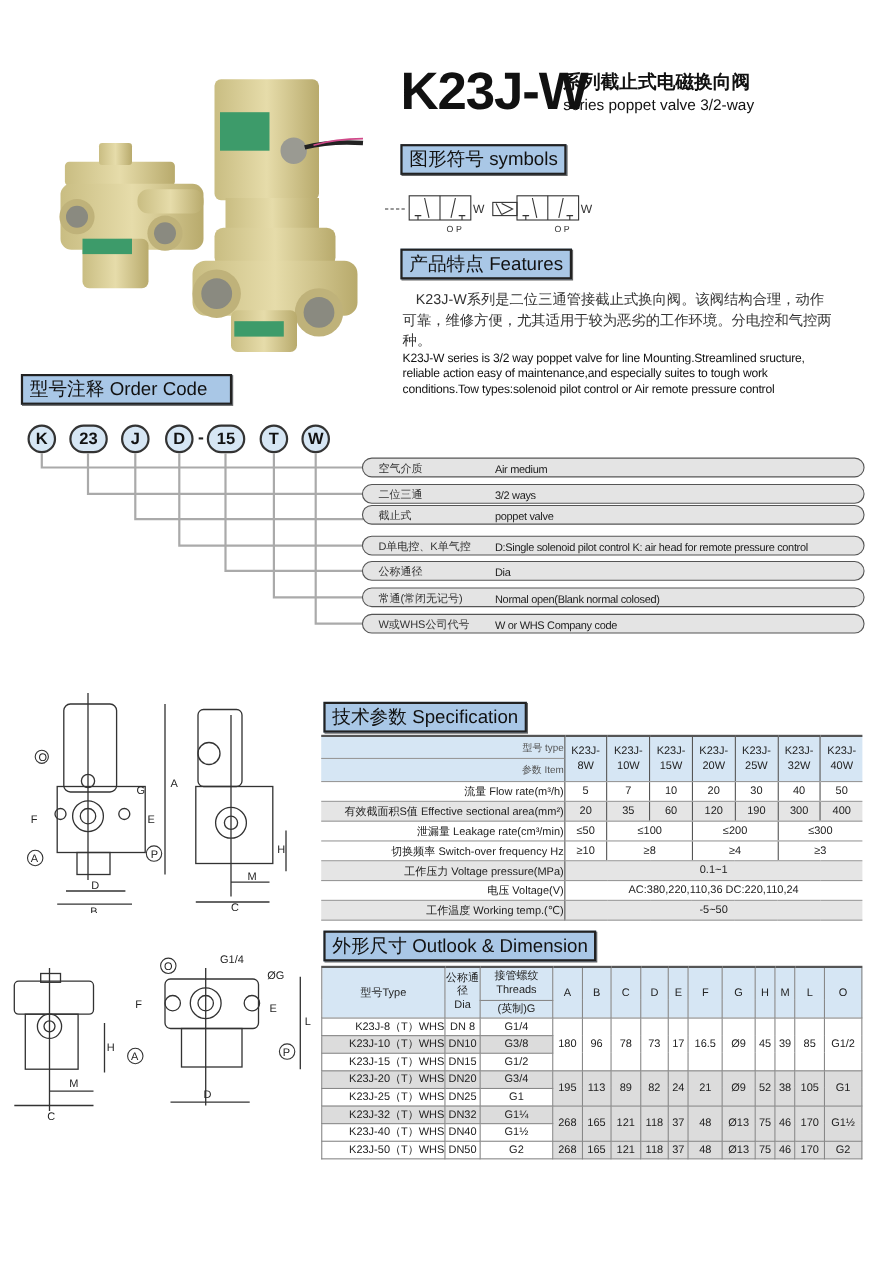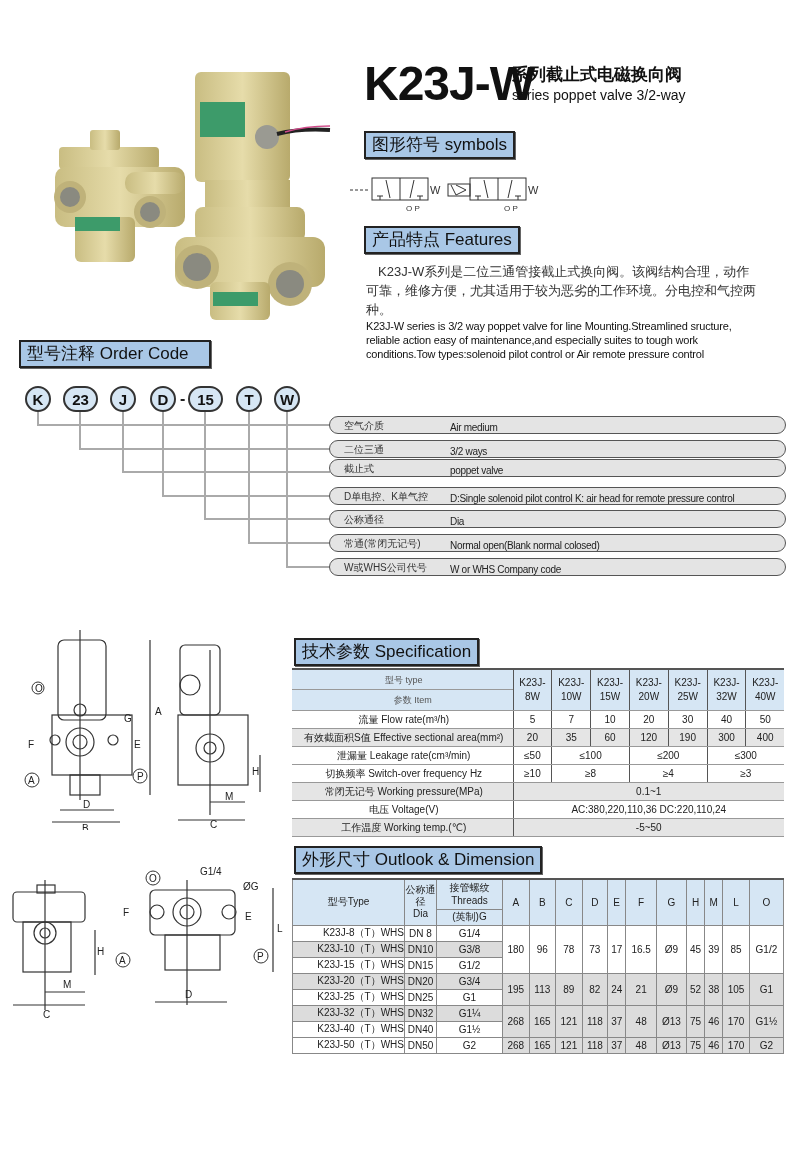--- a/index.html
+++ b/index.html
@@ -12,21 +12,21 @@
 .feat-cn{position:absolute;left:366px;top:262px;width:390px;font-size:13px;line-height:19px;color:#333;text-indent:12px}
 .feat-en{position:absolute;left:366px;top:319px;width:400px;font-size:11px;line-height:14px;color:#111;letter-spacing:-0.2px}
 .code-bubble{position:absolute;top:386px;height:26px;border:2px solid #333;border-radius:13px;background:#d6e6f4;font-weight:bold;font-size:15px;display:flex;align-items:center;justify-content:center;color:#111}
 .dash{position:absolute;top:390px;left:180px;font-weight:bold;font-size:16px}
 .pill{position:absolute;left:329px;width:457px;height:18px;border:1.5px solid #555;border-radius:9px;background:#e4e4e4;font-size:10px;display:flex;align-items:flex-end}
 .pill .cn{width:120px;padding-left:14px;color:#333}
 .pill .en{color:#222;letter-spacing:-0.3px}
 table{border-collapse:collapse}
 .spec{position:absolute;left:292px;top:668px;width:492px;font-size:10px}
 .spec td{border-bottom:1px solid #999;height:18px;text-align:center;color:#222;padding:0}
-.spec td.lbl{text-align:center;padding-left:3px;width:221px;border-right:1px solid #555}
+.spec td.lbl{text-align:right;padding-left:3px;width:221px;border-right:1px solid #555}
 .spec tr.gray td{background:#e5e5e5}
 .spec tr.hdr td{background:#d6e6f4;border-top:2px solid #555;height:40px;line-height:14px;font-size:10px}
 .spec .vsep{border-left:1px solid #555}
 .dim{position:absolute;left:292px;top:878px;width:492px;font-size:10px}
 .dim td{text-align:center;border:1px solid #888;height:16px;padding:0;color:#222}
 .dim tr.hdr td{background:#d6e6f4;border-top:2px solid #555}
 .dim td.typ{text-align:right;padding-left:8px;width:112px}
 .dim .gr{background:#dcdcdc}
 svg text{font-family:"Liberation Sans",sans-serif}
 </style>
@@ -307,21 +307,21 @@
         <td class="vsep" colspan="2">≤300</td>
   </tr>
   <tr>
     <td class="lbl">切换频率 Switch-over frequency Hz</td>
     <td>≥10</td>
         <td class="vsep" colspan="2">≥8</td>
         <td class="vsep" colspan="2">≥4</td>
         <td class="vsep" colspan="2">≥3</td>
   </tr>
   <tr class="gray">
-    <td class="lbl">常闭无记号 Working pressure(MPa)</td>
+    <td class="lbl">工作压力 Voltage pressure(MPa)</td>
         <td colspan="7">0.1~1</td>
   </tr>
   <tr>
     <td class="lbl">电压 Voltage(V)</td>
         <td colspan="7">AC:380,220,110,36  DC:220,110,24</td>
   </tr>
   <tr class="gray">
     <td class="lbl">工作温度 Working temp.(℃)</td>
         <td colspan="7">-5~50</td>
   </tr>

